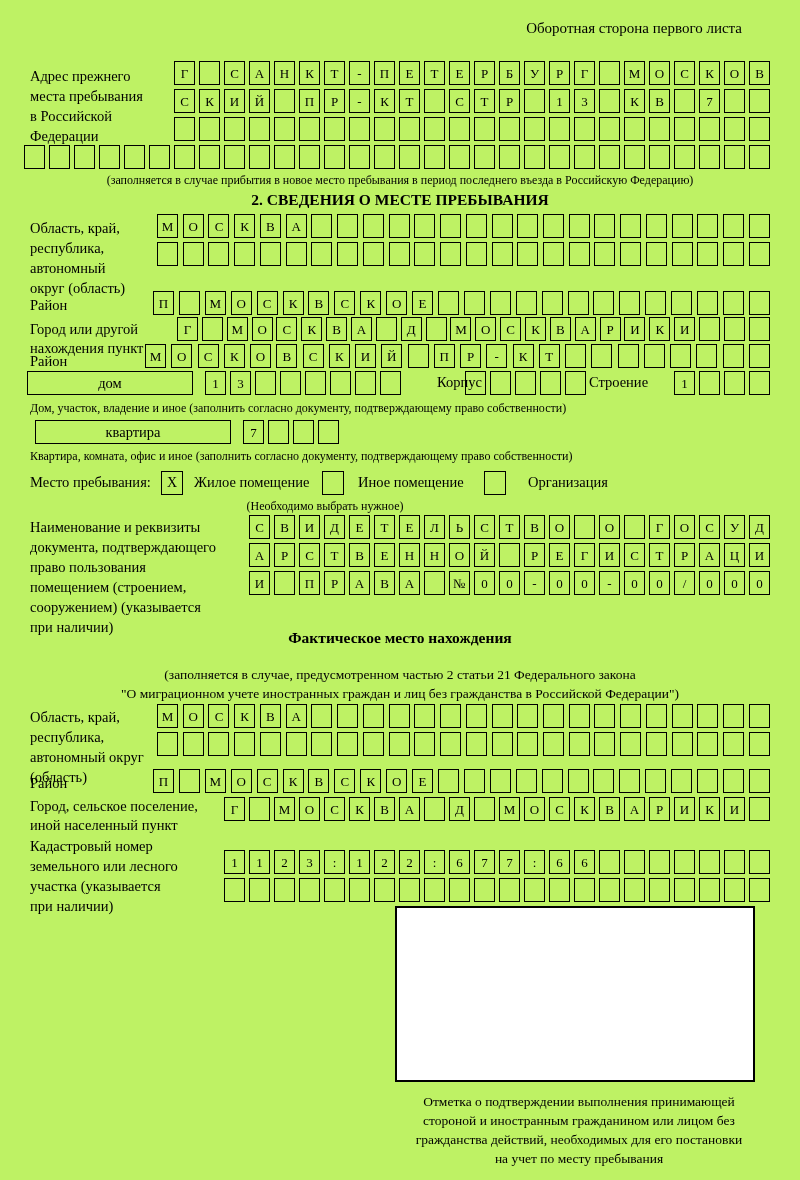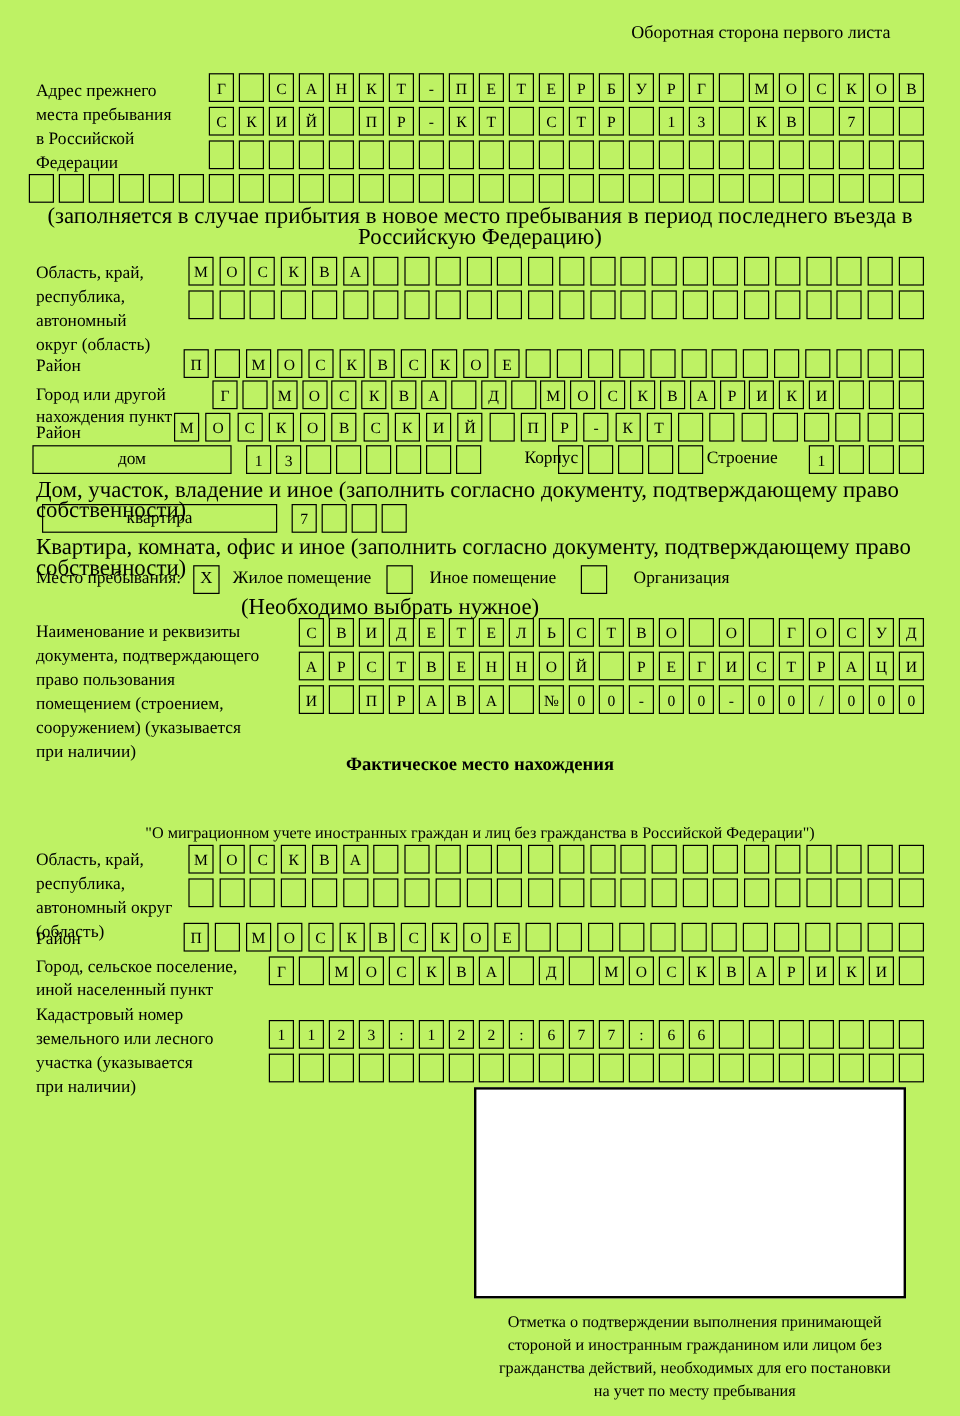--- a/index.html
+++ b/index.html
@@ -1,19 +1,19 @@
 <!DOCTYPE html>
 <html><head>
 <meta charset="utf-8">
 <style>
   html,body{margin:0;padding:0;background:#fff;}
   .page{position:relative;width:800px;height:1180px;background:#bef264;
         font-family:"Liberation Serif","DejaVu Serif",serif;color:#000;overflow:hidden;}
   .lbl{position:absolute;font-size:14.5px;line-height:20px;white-space:pre-line;}
-  .note{position:absolute;font-size:19px;line-height:17px;}
+  .note{position:absolute;font-size:12px;line-height:17px;}
   .center{left:0;width:800px;text-align:center;}
   .title{position:absolute;left:0;width:800px;text-align:center;font-weight:bold;font-size:15.5px;}
   .cellrow{position:absolute;display:flex;justify-content:space-between;}
   .cell{box-sizing:border-box;flex:none;width:21px;height:24px;border:1.5px solid #000;
         display:flex;align-items:center;justify-content:center;font-size:13px;line-height:1;}
   .wbox{position:absolute;box-sizing:border-box;height:24px;border:1.5px solid #000;
         display:flex;align-items:center;justify-content:center;font-size:14.5px;}
   .chk{position:absolute;box-sizing:border-box;width:22px;height:24px;border:1.5px solid #000;
        display:flex;align-items:center;justify-content:center;font-size:14px;}
   .opt{position:absolute;font-size:14.5px;}
@@ -136,20 +136,21 @@
       <div class="cell"></div>
       <div class="cell"></div>
       <div class="cell"></div>
       <div class="cell"></div>
       <div class="cell"></div>
       <div class="cell"></div>
       <div class="cell"></div>
     </div>
   <div class="note center" style="top:172px;">(заполняется в случае прибытия в новое место пребывания в период последнего въезда в Российскую Федерацию)</div>
 
+  <div class="title" style="top:191px;">2. СВЕДЕНИЯ О МЕСТЕ ПРЕБЫВАНИЯ</div>
 
   <div class="lbl" style="top:218px;left:30px;width:130px;">Область, край,
 республика,
 автономный
 округ (область)</div>
   <div class="cellrow" style="top:214px;left:157px;width:613px;">
       <div class="cell">М</div>
       <div class="cell">О</div>
       <div class="cell">С</div>
       <div class="cell">К</div>
@@ -402,20 +403,21 @@
       <div class="cell">-</div>
       <div class="cell">0</div>
       <div class="cell">0</div>
       <div class="cell">/</div>
       <div class="cell">0</div>
       <div class="cell">0</div>
       <div class="cell">0</div>
     </div>
 
   <div class="title" style="top:629px;">Фактическое место нахождения</div>
+  <div class="note center" style="top:666px;font-size:13.5px;">(заполняется в случае, предусмотренном частью 2 статьи 21 Федерального закона</div>
   <div class="note center" style="top:685px;font-size:13.5px;">"О миграционном учете иностранных граждан и лиц без гражданства в Российской Федерации")</div>
 
   <div class="lbl" style="top:707px;left:30px;width:150px;">Область, край,
 республика,
 автономный округ
 (область)</div>
   <div class="cellrow" style="top:704px;left:157px;width:613px;">
       <div class="cell">М</div>
       <div class="cell">О</div>
       <div class="cell">С</div>

